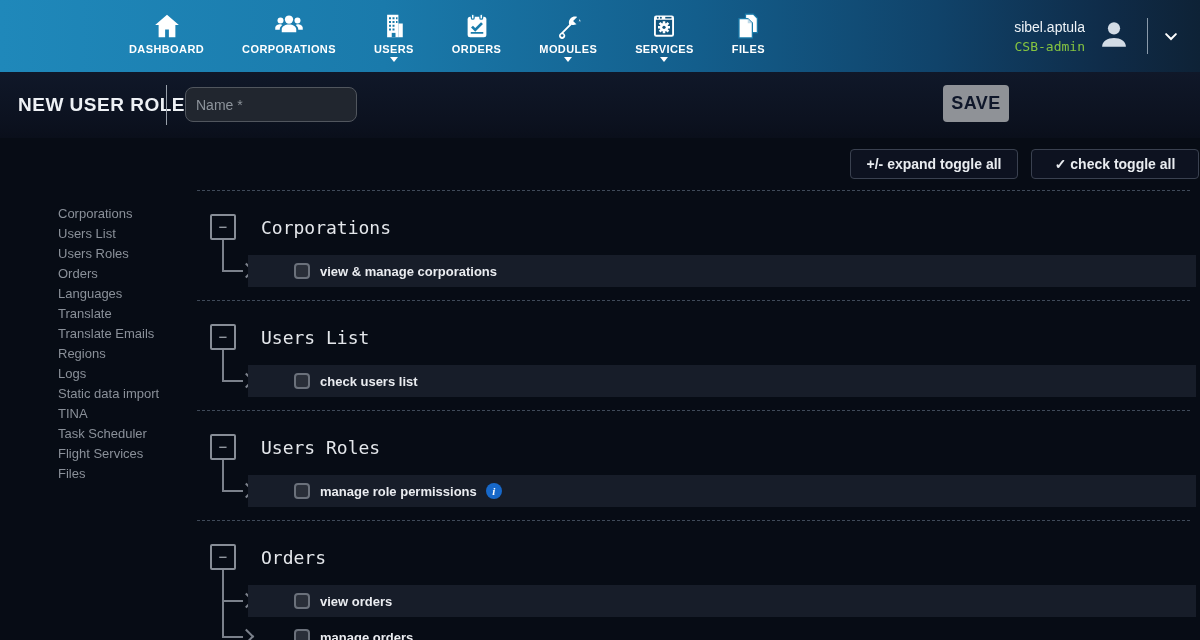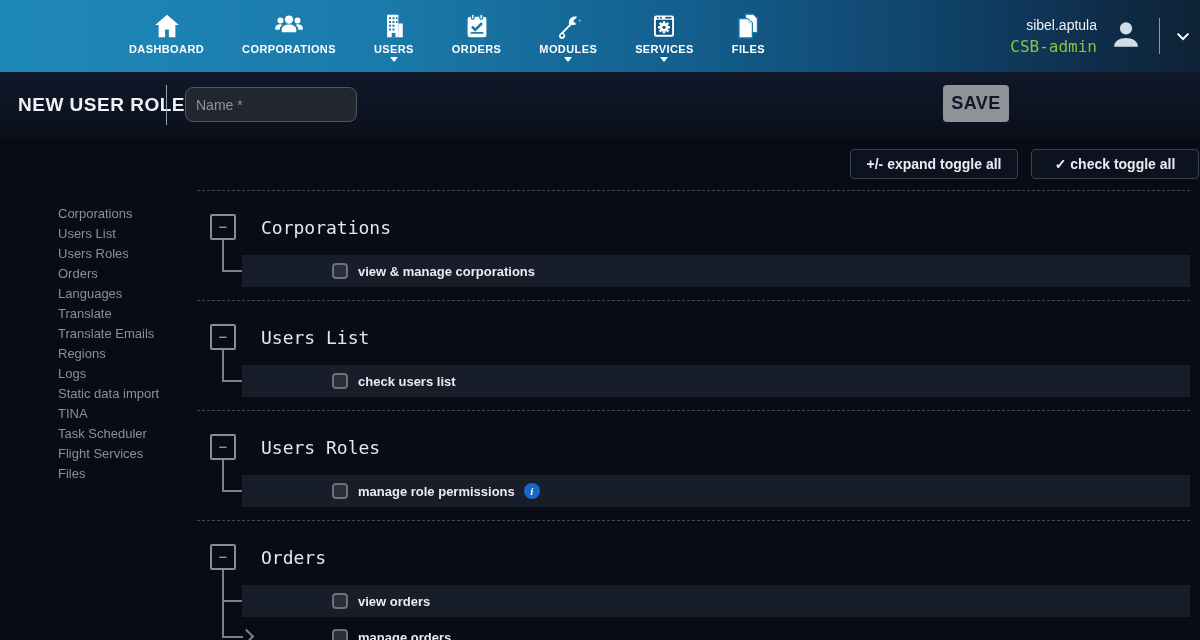--- a/index.html
+++ b/index.html
@@ -16,24 +16,24 @@
   .logo-gap { position:absolute; right:-7px; top:-9px; width:26px; height:26px;
     border-top:12px solid #1f86b8; border-right:12px solid #1f86b8; }
   .logo-corner { position:absolute; right:-5px; top:-7px; width:20px; height:20px;
     border-top:8px solid #fff; border-right:8px solid #fff; }
   .nav-items { position:absolute; left:116px; top:0; height:72px; display:flex; align-items:center;gap:12px; }
   .nav-item { display:flex; flex-direction:column; align-items:center; padding:0 13px; cursor:pointer; }
   .nav-item svg { width:30px; height:30px; display:block; }
   .nav-label { margin-top:2px; color:#fff; font-size:11px; font-weight:bold; letter-spacing:.4px; white-space:nowrap; }
   .nav-caret { margin-top:2px; width:0; height:0; border-left:4px solid transparent; border-right:4px solid transparent; border-top:5px solid #fff; }
   .nav-caret-ph { margin-top:2px; height:5px; }
-  .user-area { position:absolute; right:0; top:0; height:72px; display:flex; align-items:center; padding-right:8px; }
+  .user-area { position:absolute; right:0; top:0; height:72px; display:flex; align-items:center; padding-right:20px; }
   .user-text { text-align:right; margin-right:12px; }
   .user-name { color:#eef3f8; font-size:14px; }
-  .user-role { color:#85c440; font-size:16px; font-family:"DejaVu Sans Mono", monospace; margin-top:4px; }
+  .user-role { color:#85c440; font-size:13px; font-family:"DejaVu Sans Mono", monospace; margin-top:4px; }
   .user-avatar { margin-right:16px; cursor:pointer; }
   .user-divider { width:1px; height:36px; background:#a9b8c6; opacity:.8; margin-right:14px; }
   .user-chevron { cursor:pointer; display:flex; align-items:center; }
 
   
   .titlebar { position:absolute; left:0; top:72px; width:1200px; height:66px;
     background:linear-gradient(180deg,#101829 0%,#0c1220 70%,#0a0f1b 100%); }
   .page-title { position:absolute; left:18px; top:0; height:66px; display:flex; align-items:center;
     color:#eef1f5; font-size:19px; font-weight:600; letter-spacing:.5px; }
   .title-divider { position:absolute; left:166px; top:13px; width:1px; height:40px; background:#99a1ab; }
@@ -64,21 +64,21 @@
   .sep { position:absolute; left:0; width:993px; height:0; border-top:1px dashed #3f4a59; }
   .section { position:absolute; left:0; width:993px; }
   .exp-box { position:absolute; left:13px; top:0; width:26px; height:26px; border:2px solid #878d96; border-radius:2px;
     color:#b9bec6; font-size:15px; line-height:22px; text-align:center; background:transparent; cursor:pointer; }
   .sec-title { position:absolute; left:64px; top:0; height:27px; line-height:27px; color:#e4e7eb;
     font-family:"DejaVu Sans Mono", monospace; font-size:18px; white-space:nowrap; }
   .vline { position:absolute; left:25px; top:26px; width:2px; background:#7b818b; }
   .hline { position:absolute; left:25px; width:21px; height:2px; background:#7b818b; }
   .chev { position:absolute; left:44px; width:11px; height:11px; border-top:2px solid #7b818b; border-right:2px solid #7b818b;
     transform:rotate(45deg); }
-  .perm-row { position:absolute; left:45px; width:948px; height:32px; display:flex; align-items:center; cursor:pointer;padding-left:44px; }
+  .perm-row { position:absolute; left:51px; width:948px; height:32px; display:flex; align-items:center; cursor:pointer; }
   .perm-row.shaded { background:#171d29; }
   .cbx { width:16px; height:16px; margin-left:46px; border:2px solid #6b717b; border-radius:4px; background:#2a2f39; cursor:pointer; flex:none; }
   .perm-label { margin-left:10px; color:#eaecf0; font-size:13px; font-weight:bold; white-space:nowrap; }
   .info-icon { width:16px; height:16px; margin-left:9px; border-radius:50%; background:#1768c9; color:#fff;
     font-size:11px; font-weight:bold; font-family:"Liberation Serif", serif; font-style:italic;
     display:flex; align-items:center; justify-content:center; cursor:pointer; flex:none; }
 </style>
 </head>
 <body>
 

